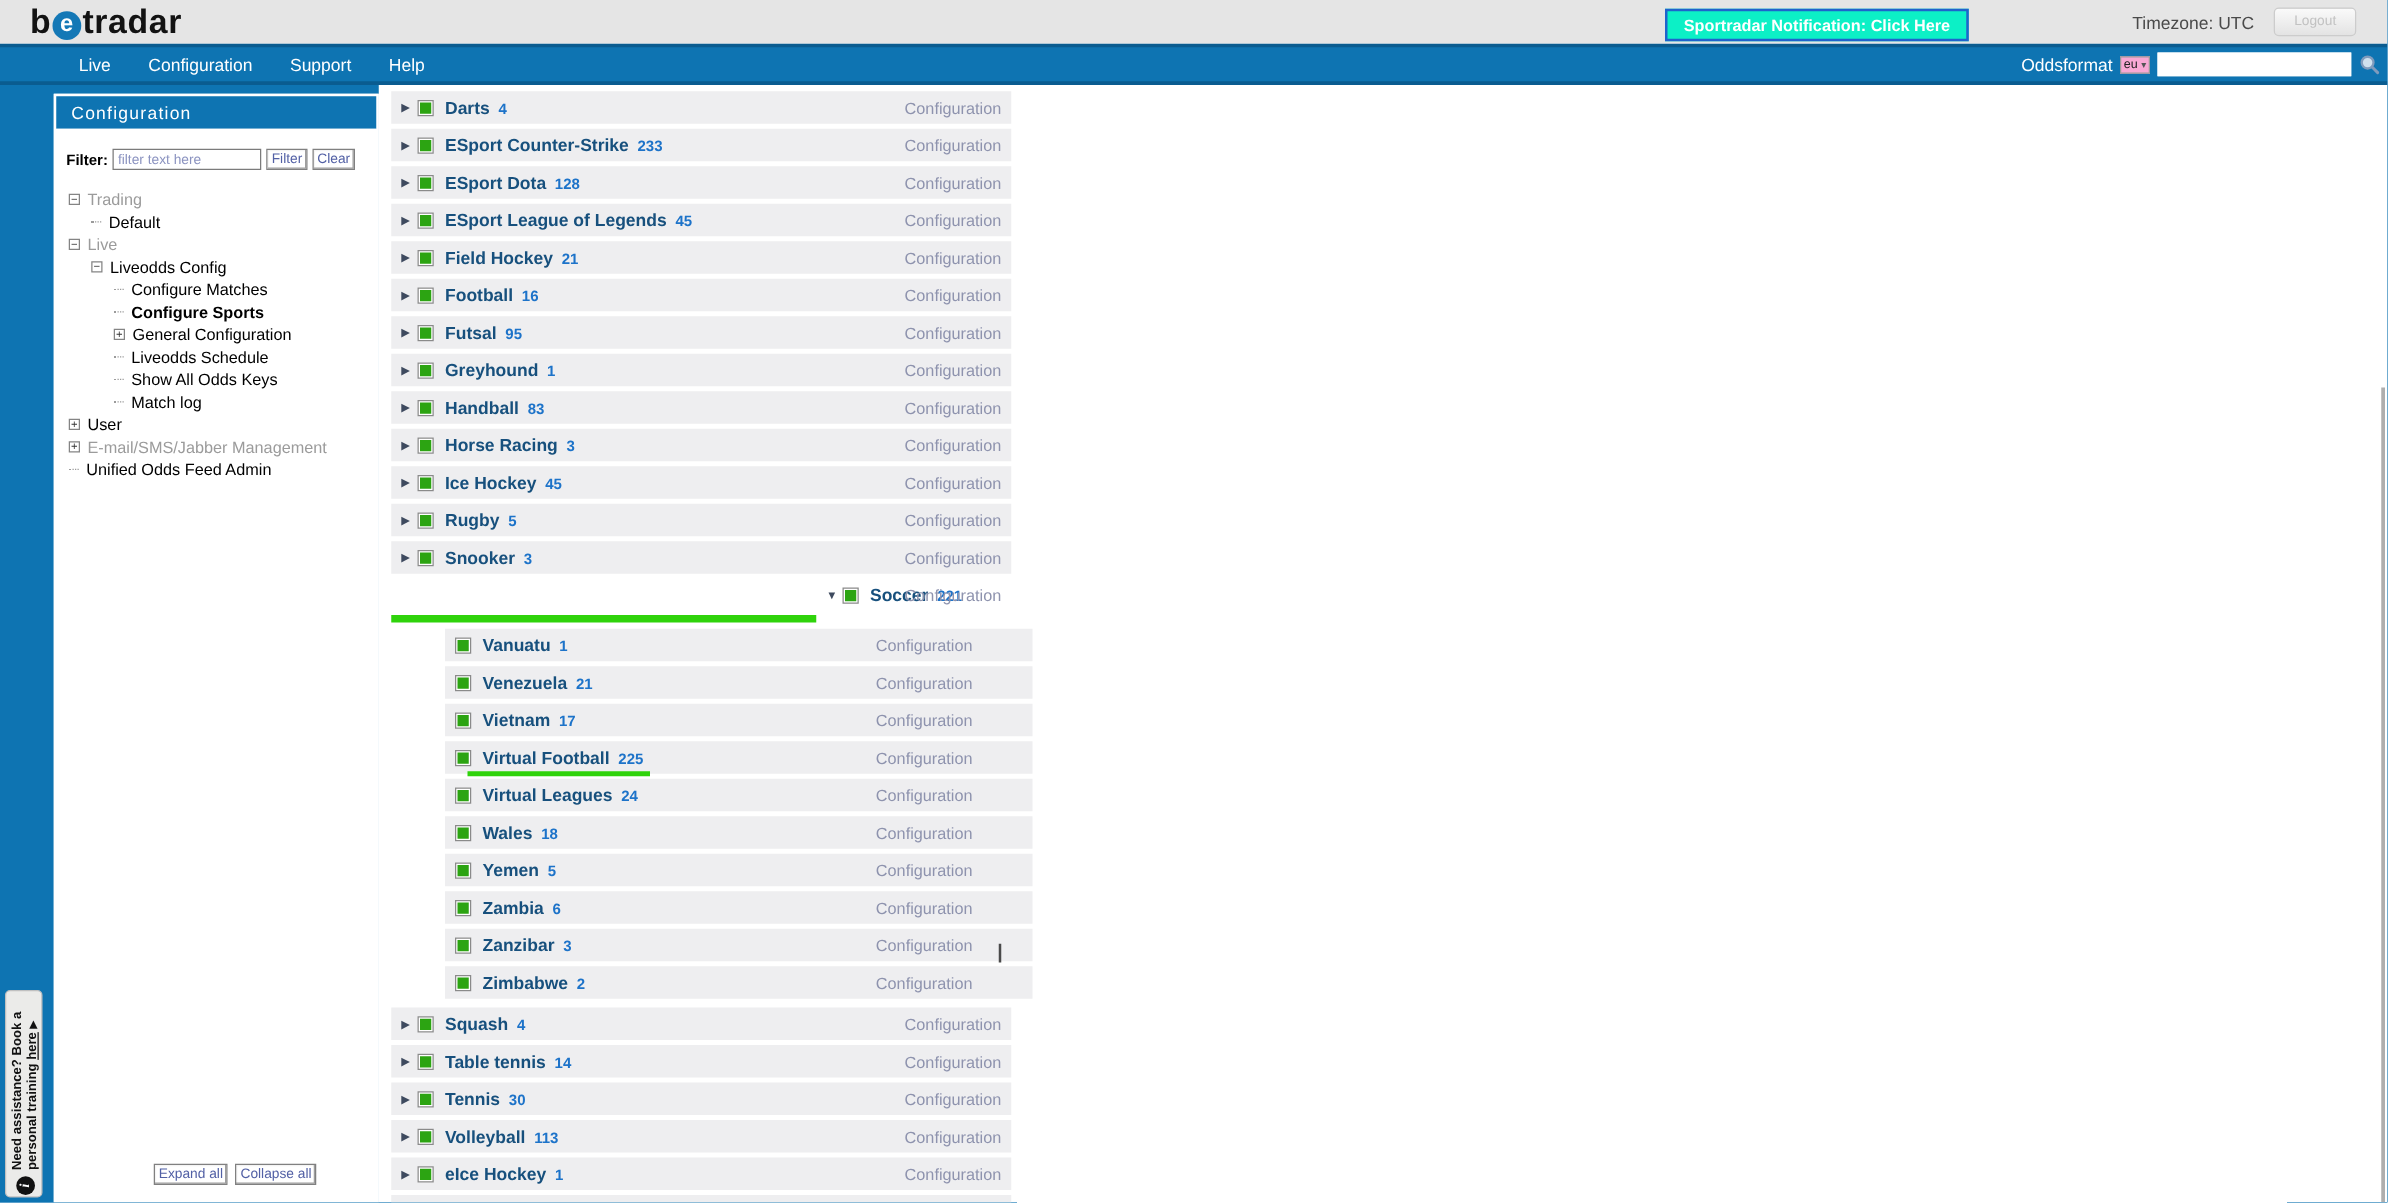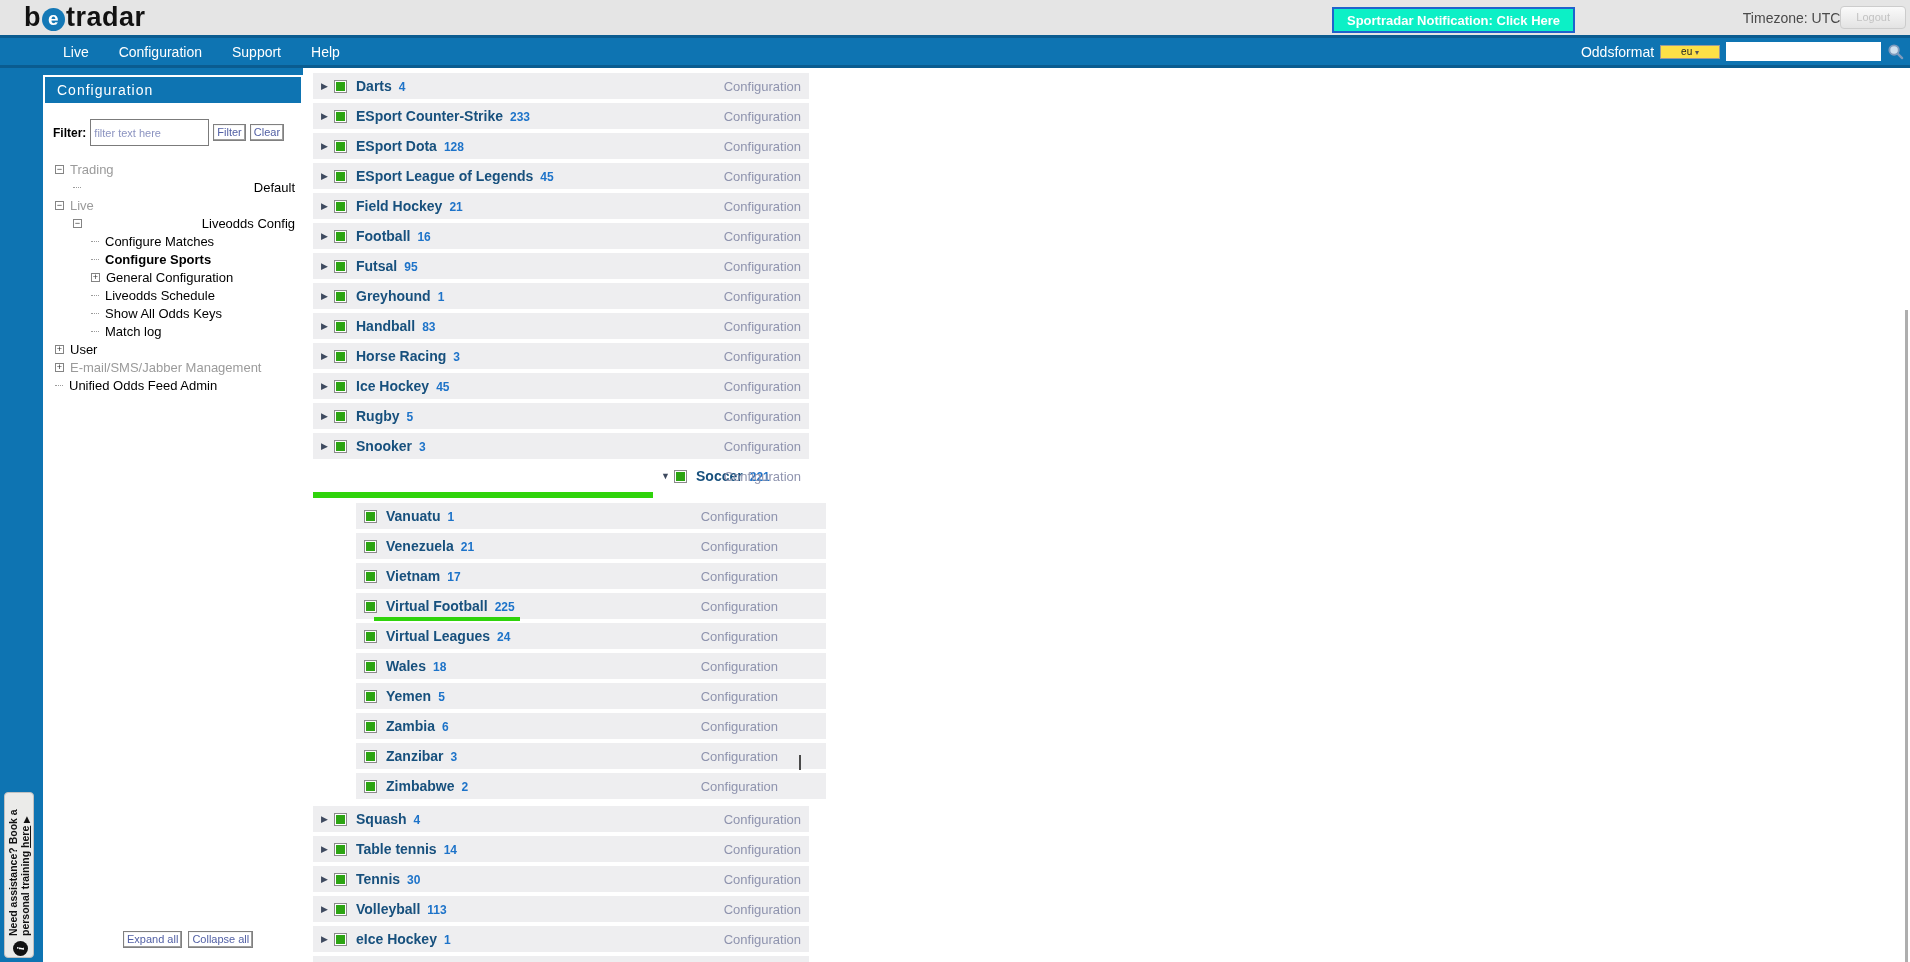--- a/index.html
+++ b/index.html
@@ -7,54 +7,54 @@
   body { font-family:"Liberation Sans", sans-serif; background:#0e74b2; overflow:hidden; }
   .page { position:relative; width:1910px; height:962px; background:#0e74b2; overflow:hidden; }
 
   
   .topbar { position:relative; height:35px; background:#e5e5e5; }
   .logo { position:absolute; left:24px; top:2px; font-size:27px; color:#121212; letter-spacing:.5px; cursor:pointer; }
   .logo .lg-b { font-weight:600; }
   .logo .lg-e { display:inline-block; width:23px; height:23px; background:#1478b6; color:#fff; border-radius:50%; text-align:center; line-height:22px; font-size:19px; font-weight:700; margin:0 1px; vertical-align:1px; }
   .logo .lg-rest { font-weight:800; }
   .notif-btn { position:absolute; left:1313px; top:7px; height:26px; padding:0 13px; background:#0cf0c6; border:2px solid #1f63cc; color:#ffffff; font-weight:700; font-size:13px; line-height:21px; cursor:pointer;margin-left:19px; }
-  .top-right { position:absolute; right:4px; top:0; height:35px; display:flex; align-items:center; gap:0; }
+  .top-right { position:absolute; right:25px; top:0; height:35px; display:flex; align-items:center; gap:16px; }
   .tz { font-size:14px; color:#4a4a4a; }
   .logout-btn { padding:4px 15px 5px; border:1px solid #cccccc; border-radius:4px; background:linear-gradient(#fafafa,#e3e3e3); color:#c2c2c2; font-size:11px; cursor:pointer; }
   .top-divider { height:3px; background:#0a5c90; }
 
   
   .navbar { position:relative; height:30px; background:#0e74b2; border-bottom:3px solid #0a5c90; display:flex; align-items:center; }
   .nav-items { display:flex; padding-left:63px; gap:0; }
   .nav-item { color:#ffffff; font-size:14px; margin-right:30px; text-decoration:none; cursor:pointer; }
   .nav-right { position:absolute; right:6px; top:0; height:27px; display:flex; align-items:center; gap:6px; }
   .oddsformat-label { color:#ffffff; font-size:14px; }
-  .odds-select { background:#fde047; border:1px solid #9a9a9a; font-size:10px; color:#222; padding:0 20px; height:14px; line-height:12px; cursor:pointer; }
+  .odds-select { background:#f9a8d4; border:1px solid #9a9a9a; font-size:10px; color:#222; padding:0 2px; height:14px; line-height:12px; cursor:pointer; }
   .odds-select .sel-caret { font-size:8px; color:#555; }
   .search-input { width:155px; height:19px; border:1px solid #ffffff; background:#ffffff; font-size:12px; padding:0 4px; outline:none; }
   .mag { width:17px; height:17px; cursor:pointer; }
 
   
   .content { display:flex; height:894px; background:#0e74b2; }
 
   
   .sidebar { width:260px; margin-left:43px; margin-top:7px; background:#ffffff; border:2px solid #ffffff; position:relative; display:flex; flex-direction:column; }
   .sidebar-header { height:26px; background:#0e74b2; color:#ffffff; font-size:14px; letter-spacing:1px; line-height:26px; padding-left:12px; }
   .sidebar-body { flex:1; background:#ffffff; padding:12px 6px 0 8px; position:relative; }
   .filter-row { display:flex; align-items:center; gap:4px; margin-top:4px; }
   .filter-label { font-size:12px; font-weight:700; color:#000; }
-  .filter-input { width:119px; height:27px; border:1px solid #7b7b7b; font-size:11px; padding:0 3px; color:#333; outline:none; }
+  .filter-input { width:119px; height:17px; border:1px solid #7b7b7b; font-size:11px; padding:0 3px; color:#333; outline:none; }
   .filter-input::placeholder { color:#8b93c0; opacity:1; }
   .mini-btn { border:1px solid #808080; box-shadow:inset -1px -1px 0 #9e9e9e, inset 1px 1px 0 #f4f4f4; background:#fff; color:#5260a5; font-size:11px; padding:1px 3px 2px; cursor:pointer; white-space:nowrap; }
   .tree { margin-top:14px; }
   .tree-item { height:18px; display:flex; align-items:center; font-size:13px; color:#000; cursor:pointer; }
   .tree-item.muted .tree-label { color:#9b9b9b; }
   .tree-item.bold .tree-label { font-weight:700; }
   .tree-item.lvl0 { padding-left:2px; }
-  .tree-item.lvl1 { padding-left:20px;justify-content:space-between; }
+  .tree-item.lvl1 { padding-left:20px; }
   .tree-item.lvl2 { padding-left:38px; }
   .tree-toggle { width:9px; height:9px; border:1px solid #848484; background:#fff; color:#333; font-size:9px; line-height:7px; text-align:center; margin-right:6px; flex:0 0 auto; cursor:pointer; }
   .tree-dash { width:8px; border-top:1px dotted #9b9b9b; margin-right:6px; flex:0 0 auto; }
   .sidebar-footer { position:absolute; bottom:12px; left:78px; display:flex; gap:6px; }
 
   
   .main { flex:1; background:#ffffff; padding:5px 0 0 10px; position:relative; }
   .row { position:relative; width:496px; height:26px; background:#eeeef0; margin-bottom:4px; display:flex; align-items:center; }
   .row.selected { background:transparent; }
   .sel-bg { position:absolute; left:0; top:0; bottom:0; width:340px; background:#c5c5c5; }

